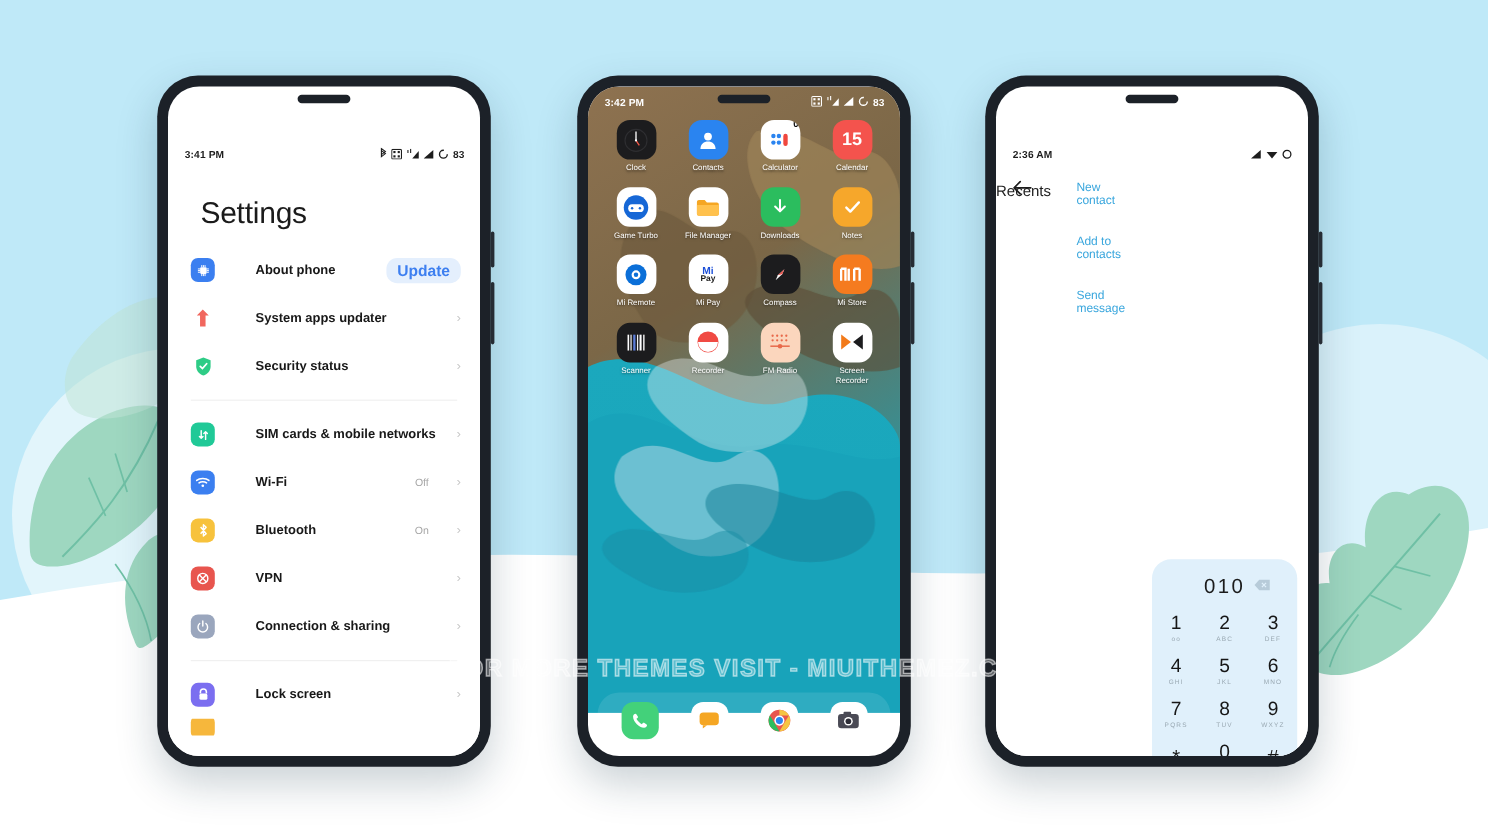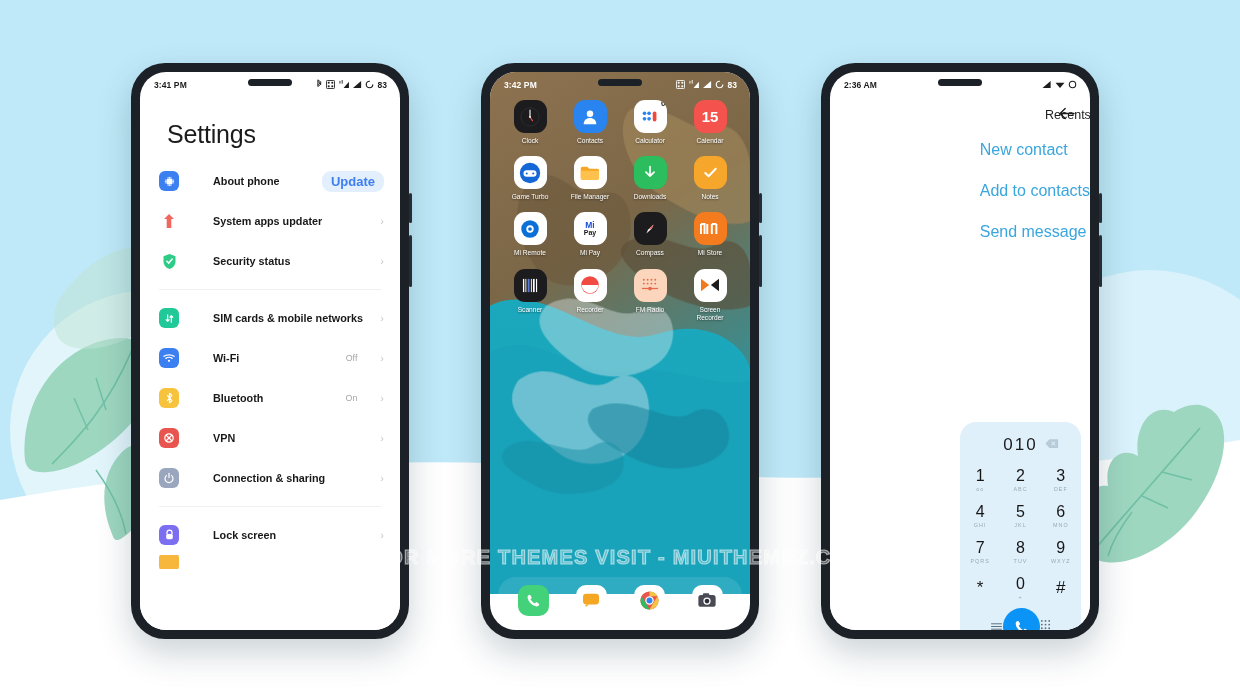--- a/index.html
+++ b/index.html
@@ -44,21 +44,21 @@
     justify-content: space-between; padding: 0 13px 0 14px;
     font-size: 8.5px; font-weight: bold; position: relative; z-index: 5;
   }
   .statusbar .time { letter-spacing: .1px; }
   .statusbar .icons { display: flex; align-items: center; gap: 3px; }
   .statusbar .batt { font-size: 8.5px; font-weight: bold; margin-left: 1px;}
   .notch {
     position: absolute; left: 50%; transform: translateX(-50%); top: 7px;
     width: 44px; height: 7px; border-radius: 5px; background: #1c2128; z-index: 6;
   }
-  .dark-icons { color: #1d1d1d; }
+  .dark-icons { color: #1d1d1d; margin-top: 44px; }
   .light-icons { color: #ffffff; }
 
   
   .settings-screen { background: #fff; height: 100%; position: relative; }
   .settings-title {
     font-size: 25px; font-weight: 400; color: #1b1b1b;
     padding: 22px 0 0 27px; letter-spacing: -.2px;
   }
   .searchbar {
     margin: 14px 19px 0 19px; height: 28px; border-radius: 15px;
@@ -103,30 +103,30 @@
   }
   .dock {
     position: absolute; left: 8px; right: 8px; bottom: 7px; height: 46px;
     border-radius: 18px; background: rgba(255,255,255,.10);
     display: flex; align-items: center; justify-content: space-around; padding: 0 6px;
   }
   .dock-ico { width: 31px; height: 31px; border-radius: 10px;
     display:flex; align-items:center; justify-content:center; }
 
   
-  .dial-screen { height: 100%; background: #fff; display: flex; flex-direction: column; align-items: flex-end; }
+  .dial-screen { height: 100%; background: #fff; display: flex; flex-direction: row; }
   .dial-appbar {
     height: 34px; display: flex; align-items: center; padding: 0 14px; position: relative;
   }
   .dial-appbar .title {
     position: absolute; left: 0; right: 0; text-align: center;
     font-size: 12.5px; color: #1d1d1d;
   }
   .dial-actions { padding: 9px 0 0 22px; }
-  .dial-action { font-size: 16px; color: #39a6dd; margin-bottom: 23px; }
+  .dial-action { font-size: 10px; color: #39a6dd; margin-bottom: 23px; }
   .keypad {
     margin: auto 9px 0 9px; background: #e0f0fb;
     border-radius: 16px 16px 0 0; padding: 9px 0 7px 0;
     display: flex; flex-direction: column;
   }
   .number-row {
     display: flex; align-items: center; justify-content: center;
     position: relative; height: 28px; margin-bottom: 4px;
   }
   .number-row .num { font-size: 17px; color: #1b1b1b; letter-spacing: 2px; }

